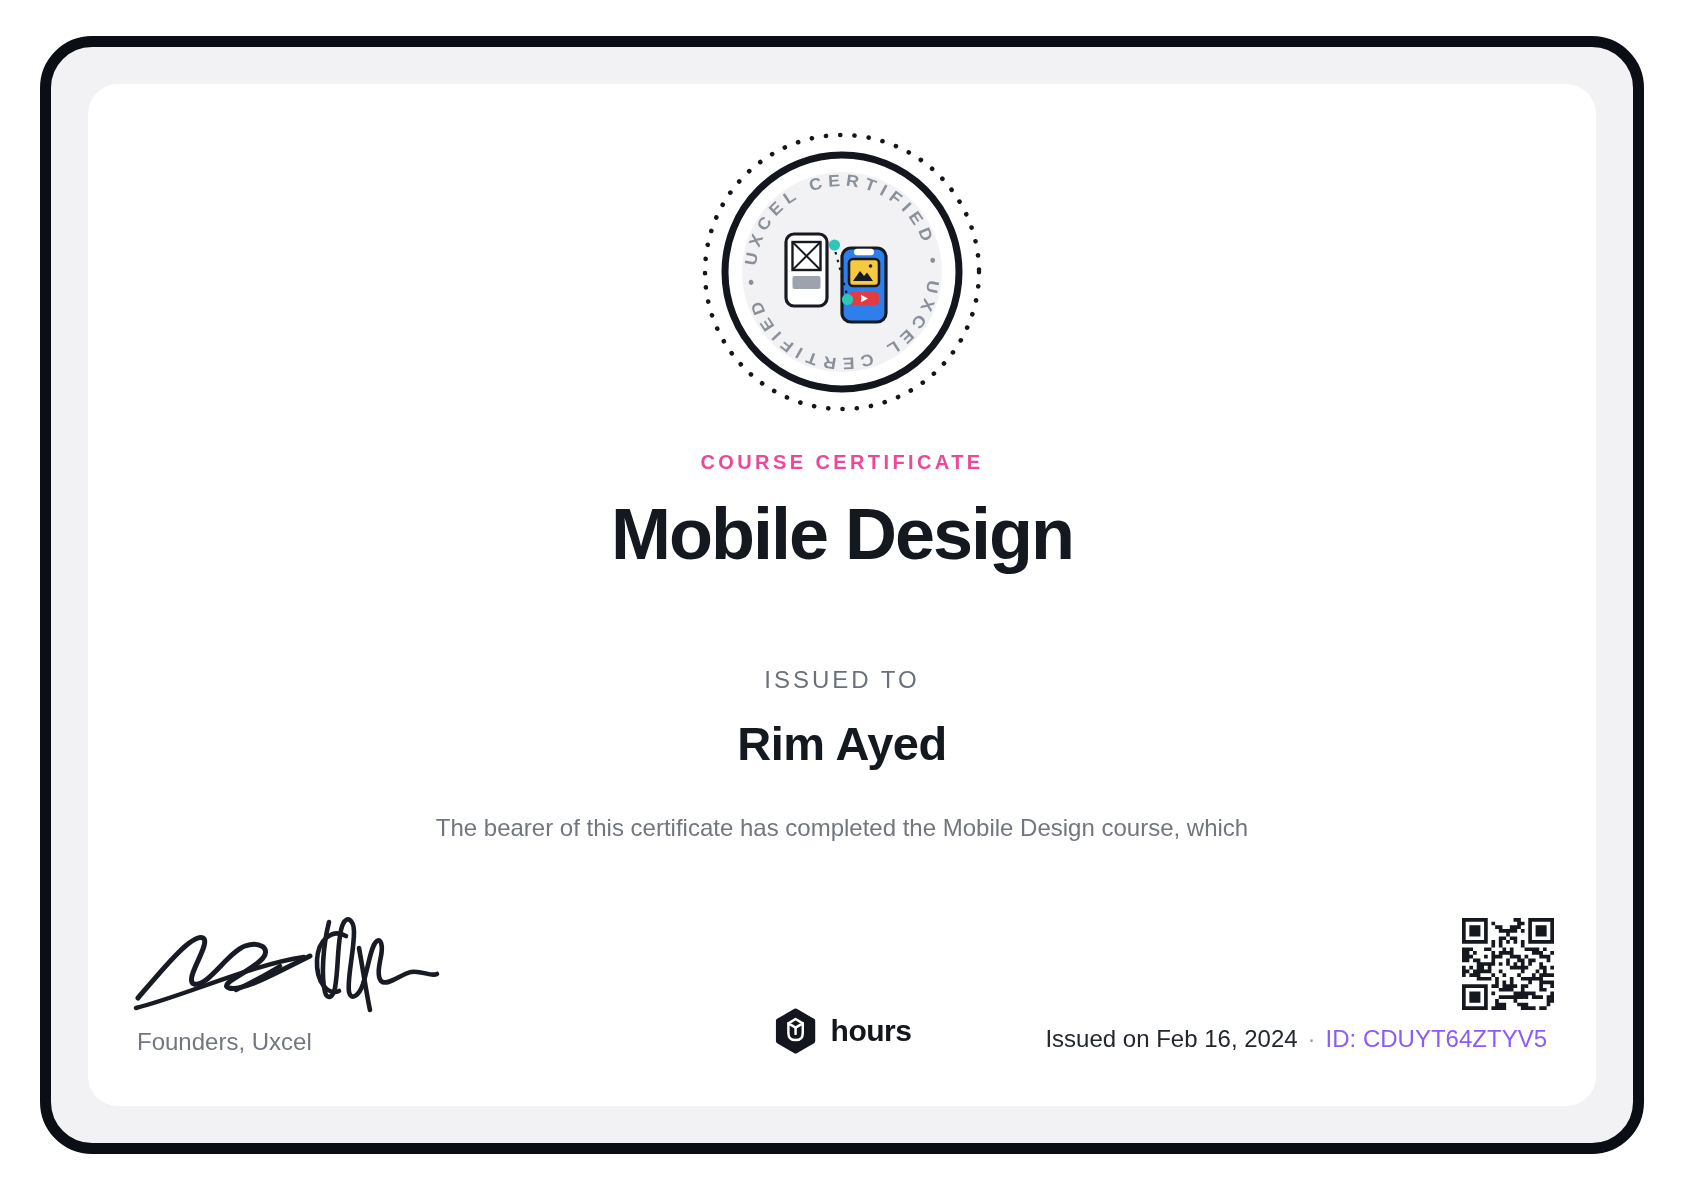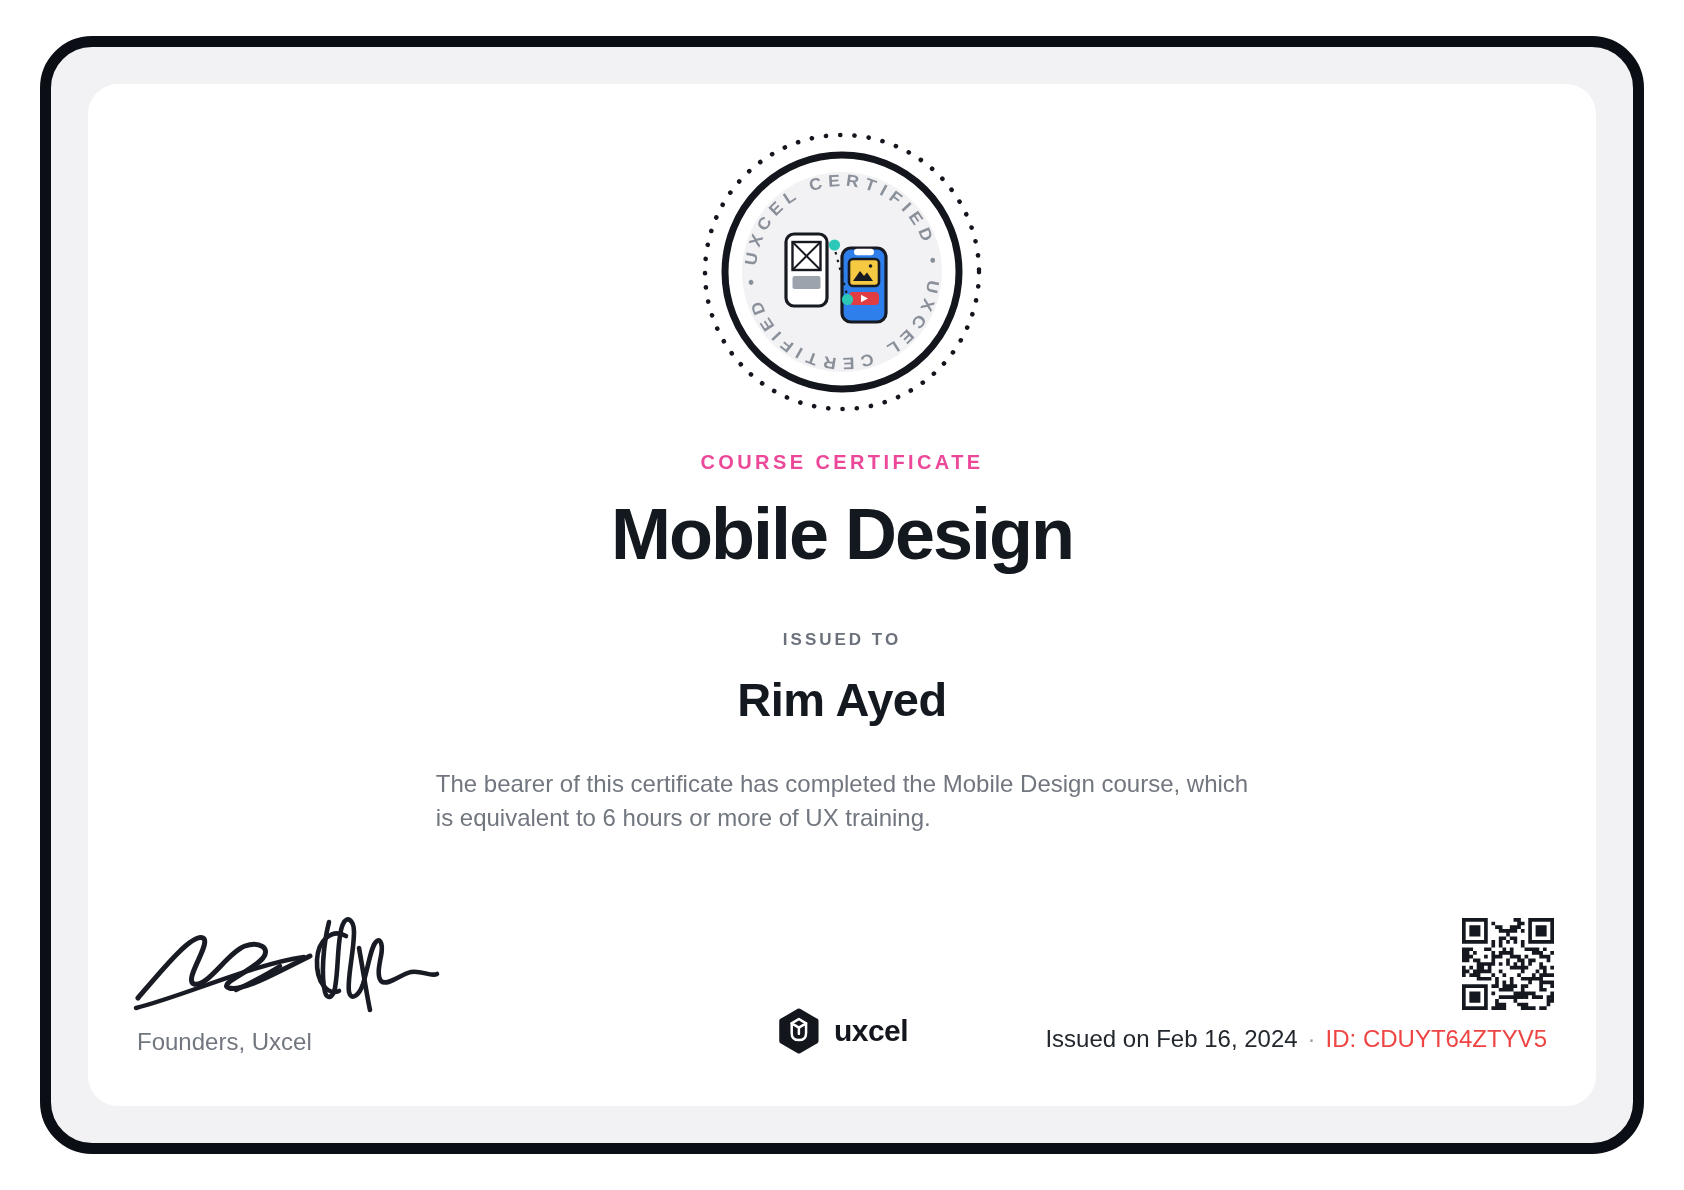--- a/index.html
+++ b/index.html
@@ -16,33 +16,33 @@
   .badge { margin-top:43px; width:290px; height:290px; }
   .eyebrow {
     margin-top:34px; font-size:20px; font-weight:700; letter-spacing:3.4px;
     color:#ec4899; text-transform:uppercase;
   }
   .course-title {
     margin-top:8px; font-size:72px; line-height:104px; font-weight:700;
     letter-spacing:-2px; color:#14181f;
   }
   .issued-to {
-    margin-top:44px; font-size:17px; font-weight:700; letter-spacing:3px;
+    margin-top:80px; font-size:24px; font-weight:400; letter-spacing:3px;
     color:#6b717b; text-transform:uppercase;
   }
   .recipient { margin-top:22px; font-size:47px; font-weight:700; color:#14181f; letter-spacing:-0.5px; }
   .description { margin-top:40px; font-size:24px; line-height:34px; color:#71767f; }
   .signatures { position:absolute; left:44px; top:816px; width:310px; height:115px; }
   .founders-label { position:absolute; left:49px; top:944px; font-size:24px; color:#71767f; }
   .brand { position:absolute; left:50%; top:924px; transform:translateX(-50%); display:flex; align-items:center; gap:12px; }
   .brand-word { font-size:30px; font-weight:700; color:#14161d; letter-spacing:-0.5px; }
   .issue-line { position:absolute; right:49px; top:941px; font-size:24px; white-space:nowrap; }
   .issue-line .issued-on { color:#23272e;margin-top:20px; }
   .issue-line .sep { color:#9aa0a8; padding:0 10px; }
-  .issue-line .cred-id { color:#ef4444; }
+  .issue-line .cred-id { color:#8b5cf6; }
   .qr { position:absolute; left:1374px; top:834px; width:92px; height:92px; }
 </style>
 </head>
 <body>
 
 <div class="frame">
   <div class="sheet">
 
     <div class="main-col">
 
@@ -86,21 +86,20 @@
           </g>
         </g>
       </svg>
 
       <div class="eyebrow">COURSE CERTIFICATE</div>
       <div class="course-title">Mobile Design</div>
       <div class="issued-to">ISSUED TO</div>
       <div class="recipient">Rim Ayed</div>
       <div class="description">
         <div>The bearer of this certificate has completed the Mobile Design course, which</div>
-        <div>is equivalent to 6 hours or more of UX training.</div>
       </div>
     </div>
 
     <svg class="signatures" viewBox="0 0 310 115">
       <g fill="none" stroke="#181b23" stroke-linecap="round" stroke-linejoin="round">
         <g>
           <path stroke-width="5" d="M6,98 C30,70 60,33 71,38 C80,43 51,80 62,84 C75,88 96,52 113,46 C127,41 139,48 131,58 C119,72 85,84 97,88 C108,91 132,79 150,70 C162,64 172,59 178,56"></path>
           <path stroke-width="4.4" d="M4,108 C52,96 122,64 172,57"></path>
           <path stroke-width="4.4" d="M148,66 C132,76 112,86 104,90"></path>
         </g>
@@ -115,21 +114,21 @@
 
     <div class="brand">
       <svg width="46" height="46" viewBox="0 0 48 48">
         <polygon points="24,3 42,13.5 42,34.5 24,45 6,34.5 6,13.5" fill="#14161d" stroke="#14161d" stroke-width="5" stroke-linejoin="round"></polygon>
         <g fill="none" stroke="#ffffff" stroke-width="2.6" stroke-linejoin="round" stroke-linecap="round">
           <path d="M 24 11.5 L 31.5 16 L 24 20.5 L 16.5 16 Z"></path>
           <path d="M 16.5 16 L 16.5 26 Q 16.5 33.5 24 33.5 Q 31.5 33.5 31.5 26 L 31.5 16"></path>
           <path d="M 24 20.5 L 24 27"></path>
         </g>
       </svg>
-      <span class="brand-word">uxcel</span>
+      <span class="brand-word">hours</span>
     </div>
 
     <div class="issue-line">
       <span class="issued-on">Issued on Feb 16, 2024</span><span class="sep">·</span><span class="cred-id">ID: CDUYT64ZTYV5</span>
     </div>
 
     <svg class="qr" id="qr-svg" viewBox="0 0 92 92">
         <path d="M0.00,0.00h3.68v3.68h-3.68zM3.68,0.00h3.68v3.68h-3.68zM7.36,0.00h3.68v3.68h-3.68zM11.04,0.00h3.68v3.68h-3.68zM14.72,0.00h3.68v3.68h-3.68zM18.40,0.00h3.68v3.68h-3.68zM22.08,0.00h3.68v3.68h-3.68zM51.52,0.00h3.68v3.68h-3.68zM55.20,0.00h3.68v3.68h-3.68zM66.24,0.00h3.68v3.68h-3.68zM69.92,0.00h3.68v3.68h-3.68zM73.60,0.00h3.68v3.68h-3.68zM77.28,0.00h3.68v3.68h-3.68zM80.96,0.00h3.68v3.68h-3.68zM84.64,0.00h3.68v3.68h-3.68zM88.32,0.00h3.68v3.68h-3.68zM0.00,3.68h3.68v3.68h-3.68zM22.08,3.68h3.68v3.68h-3.68zM29.44,3.68h3.68v3.68h-3.68zM55.20,3.68h3.68v3.68h-3.68zM58.88,3.68h3.68v3.68h-3.68zM66.24,3.68h3.68v3.68h-3.68zM88.32,3.68h3.68v3.68h-3.68zM0.00,7.36h3.68v3.68h-3.68zM7.36,7.36h3.68v3.68h-3.68zM11.04,7.36h3.68v3.68h-3.68zM14.72,7.36h3.68v3.68h-3.68zM22.08,7.36h3.68v3.68h-3.68zM33.12,7.36h3.68v3.68h-3.68zM36.80,7.36h3.68v3.68h-3.68zM47.84,7.36h3.68v3.68h-3.68zM51.52,7.36h3.68v3.68h-3.68zM55.20,7.36h3.68v3.68h-3.68zM66.24,7.36h3.68v3.68h-3.68zM73.60,7.36h3.68v3.68h-3.68zM77.28,7.36h3.68v3.68h-3.68zM80.96,7.36h3.68v3.68h-3.68zM88.32,7.36h3.68v3.68h-3.68zM0.00,11.04h3.68v3.68h-3.68zM7.36,11.04h3.68v3.68h-3.68zM11.04,11.04h3.68v3.68h-3.68zM14.72,11.04h3.68v3.68h-3.68zM22.08,11.04h3.68v3.68h-3.68zM36.80,11.04h3.68v3.68h-3.68zM40.48,11.04h3.68v3.68h-3.68zM44.16,11.04h3.68v3.68h-3.68zM47.84,11.04h3.68v3.68h-3.68zM51.52,11.04h3.68v3.68h-3.68zM58.88,11.04h3.68v3.68h-3.68zM66.24,11.04h3.68v3.68h-3.68zM73.60,11.04h3.68v3.68h-3.68zM77.28,11.04h3.68v3.68h-3.68zM80.96,11.04h3.68v3.68h-3.68zM88.32,11.04h3.68v3.68h-3.68zM0.00,14.72h3.68v3.68h-3.68zM7.36,14.72h3.68v3.68h-3.68zM11.04,14.72h3.68v3.68h-3.68zM14.72,14.72h3.68v3.68h-3.68zM22.08,14.72h3.68v3.68h-3.68zM44.16,14.72h3.68v3.68h-3.68zM66.24,14.72h3.68v3.68h-3.68zM73.60,14.72h3.68v3.68h-3.68zM77.28,14.72h3.68v3.68h-3.68zM80.96,14.72h3.68v3.68h-3.68zM88.32,14.72h3.68v3.68h-3.68zM0.00,18.40h3.68v3.68h-3.68zM22.08,18.40h3.68v3.68h-3.68zM36.80,18.40h3.68v3.68h-3.68zM40.48,18.40h3.68v3.68h-3.68zM47.84,18.40h3.68v3.68h-3.68zM51.52,18.40h3.68v3.68h-3.68zM66.24,18.40h3.68v3.68h-3.68zM88.32,18.40h3.68v3.68h-3.68zM0.00,22.08h3.68v3.68h-3.68zM3.68,22.08h3.68v3.68h-3.68zM7.36,22.08h3.68v3.68h-3.68zM11.04,22.08h3.68v3.68h-3.68zM14.72,22.08h3.68v3.68h-3.68zM18.40,22.08h3.68v3.68h-3.68zM22.08,22.08h3.68v3.68h-3.68zM29.44,22.08h3.68v3.68h-3.68zM36.80,22.08h3.68v3.68h-3.68zM44.16,22.08h3.68v3.68h-3.68zM51.52,22.08h3.68v3.68h-3.68zM58.88,22.08h3.68v3.68h-3.68zM66.24,22.08h3.68v3.68h-3.68zM69.92,22.08h3.68v3.68h-3.68zM73.60,22.08h3.68v3.68h-3.68zM77.28,22.08h3.68v3.68h-3.68zM80.96,22.08h3.68v3.68h-3.68zM84.64,22.08h3.68v3.68h-3.68zM88.32,22.08h3.68v3.68h-3.68zM29.44,25.76h3.68v3.68h-3.68zM36.80,25.76h3.68v3.68h-3.68zM58.88,25.76h3.68v3.68h-3.68zM0.00,29.44h3.68v3.68h-3.68zM3.68,29.44h3.68v3.68h-3.68zM7.36,29.44h3.68v3.68h-3.68zM22.08,29.44h3.68v3.68h-3.68zM25.76,29.44h3.68v3.68h-3.68zM40.48,29.44h3.68v3.68h-3.68zM47.84,29.44h3.68v3.68h-3.68zM62.56,29.44h3.68v3.68h-3.68zM66.24,29.44h3.68v3.68h-3.68zM69.92,29.44h3.68v3.68h-3.68zM73.60,29.44h3.68v3.68h-3.68zM80.96,29.44h3.68v3.68h-3.68zM0.00,33.12h3.68v3.68h-3.68zM3.68,33.12h3.68v3.68h-3.68zM11.04,33.12h3.68v3.68h-3.68zM29.44,33.12h3.68v3.68h-3.68zM36.80,33.12h3.68v3.68h-3.68zM40.48,33.12h3.68v3.68h-3.68zM44.16,33.12h3.68v3.68h-3.68zM47.84,33.12h3.68v3.68h-3.68zM69.92,33.12h3.68v3.68h-3.68zM73.60,33.12h3.68v3.68h-3.68zM77.28,33.12h3.68v3.68h-3.68zM88.32,33.12h3.68v3.68h-3.68zM0.00,36.80h3.68v3.68h-3.68zM3.68,36.80h3.68v3.68h-3.68zM7.36,36.80h3.68v3.68h-3.68zM22.08,36.80h3.68v3.68h-3.68zM29.44,36.80h3.68v3.68h-3.68zM33.12,36.80h3.68v3.68h-3.68zM36.80,36.80h3.68v3.68h-3.68zM47.84,36.80h3.68v3.68h-3.68zM51.52,36.80h3.68v3.68h-3.68zM55.20,36.80h3.68v3.68h-3.68zM62.56,36.80h3.68v3.68h-3.68zM77.28,36.80h3.68v3.68h-3.68zM80.96,36.80h3.68v3.68h-3.68zM84.64,36.80h3.68v3.68h-3.68zM0.00,40.48h3.68v3.68h-3.68zM3.68,40.48h3.68v3.68h-3.68zM11.04,40.48h3.68v3.68h-3.68zM14.72,40.48h3.68v3.68h-3.68zM29.44,40.48h3.68v3.68h-3.68zM44.16,40.48h3.68v3.68h-3.68zM55.20,40.48h3.68v3.68h-3.68zM58.88,40.48h3.68v3.68h-3.68zM66.24,40.48h3.68v3.68h-3.68zM69.92,40.48h3.68v3.68h-3.68zM84.64,40.48h3.68v3.68h-3.68zM14.72,44.16h3.68v3.68h-3.68zM18.40,44.16h3.68v3.68h-3.68zM22.08,44.16h3.68v3.68h-3.68zM25.76,44.16h3.68v3.68h-3.68zM29.44,44.16h3.68v3.68h-3.68zM36.80,44.16h3.68v3.68h-3.68zM44.16,44.16h3.68v3.68h-3.68zM51.52,44.16h3.68v3.68h-3.68zM58.88,44.16h3.68v3.68h-3.68zM66.24,44.16h3.68v3.68h-3.68zM77.28,44.16h3.68v3.68h-3.68zM0.00,47.84h3.68v3.68h-3.68zM7.36,47.84h3.68v3.68h-3.68zM14.72,47.84h3.68v3.68h-3.68zM18.40,47.84h3.68v3.68h-3.68zM25.76,47.84h3.68v3.68h-3.68zM47.84,47.84h3.68v3.68h-3.68zM51.52,47.84h3.68v3.68h-3.68zM55.20,47.84h3.68v3.68h-3.68zM58.88,47.84h3.68v3.68h-3.68zM62.56,47.84h3.68v3.68h-3.68zM77.28,47.84h3.68v3.68h-3.68zM80.96,47.84h3.68v3.68h-3.68zM88.32,47.84h3.68v3.68h-3.68zM0.00,51.52h3.68v3.68h-3.68zM3.68,51.52h3.68v3.68h-3.68zM11.04,51.52h3.68v3.68h-3.68zM14.72,51.52h3.68v3.68h-3.68zM18.40,51.52h3.68v3.68h-3.68zM22.08,51.52h3.68v3.68h-3.68zM25.76,51.52h3.68v3.68h-3.68zM36.80,51.52h3.68v3.68h-3.68zM58.88,51.52h3.68v3.68h-3.68zM73.60,51.52h3.68v3.68h-3.68zM80.96,51.52h3.68v3.68h-3.68zM0.00,55.20h3.68v3.68h-3.68zM7.36,55.20h3.68v3.68h-3.68zM11.04,55.20h3.68v3.68h-3.68zM14.72,55.20h3.68v3.68h-3.68zM29.44,55.20h3.68v3.68h-3.68zM40.48,55.20h3.68v3.68h-3.68zM55.20,55.20h3.68v3.68h-3.68zM69.92,55.20h3.68v3.68h-3.68zM77.28,55.20h3.68v3.68h-3.68zM80.96,55.20h3.68v3.68h-3.68zM84.64,55.20h3.68v3.68h-3.68zM88.32,55.20h3.68v3.68h-3.68zM14.72,58.88h3.68v3.68h-3.68zM18.40,58.88h3.68v3.68h-3.68zM22.08,58.88h3.68v3.68h-3.68zM25.76,58.88h3.68v3.68h-3.68zM33.12,58.88h3.68v3.68h-3.68zM47.84,58.88h3.68v3.68h-3.68zM58.88,58.88h3.68v3.68h-3.68zM62.56,58.88h3.68v3.68h-3.68zM66.24,58.88h3.68v3.68h-3.68zM69.92,58.88h3.68v3.68h-3.68zM73.60,58.88h3.68v3.68h-3.68zM77.28,58.88h3.68v3.68h-3.68zM33.12,62.56h3.68v3.68h-3.68zM40.48,62.56h3.68v3.68h-3.68zM47.84,62.56h3.68v3.68h-3.68zM66.24,62.56h3.68v3.68h-3.68zM77.28,62.56h3.68v3.68h-3.68zM80.96,62.56h3.68v3.68h-3.68zM84.64,62.56h3.68v3.68h-3.68zM88.32,62.56h3.68v3.68h-3.68zM0.00,66.24h3.68v3.68h-3.68zM3.68,66.24h3.68v3.68h-3.68zM7.36,66.24h3.68v3.68h-3.68zM11.04,66.24h3.68v3.68h-3.68zM14.72,66.24h3.68v3.68h-3.68zM18.40,66.24h3.68v3.68h-3.68zM22.08,66.24h3.68v3.68h-3.68zM29.44,66.24h3.68v3.68h-3.68zM33.12,66.24h3.68v3.68h-3.68zM40.48,66.24h3.68v3.68h-3.68zM44.16,66.24h3.68v3.68h-3.68zM47.84,66.24h3.68v3.68h-3.68zM51.52,66.24h3.68v3.68h-3.68zM58.88,66.24h3.68v3.68h-3.68zM62.56,66.24h3.68v3.68h-3.68zM77.28,66.24h3.68v3.68h-3.68zM88.32,66.24h3.68v3.68h-3.68zM0.00,69.92h3.68v3.68h-3.68zM22.08,69.92h3.68v3.68h-3.68zM36.80,69.92h3.68v3.68h-3.68zM40.48,69.92h3.68v3.68h-3.68zM44.16,69.92h3.68v3.68h-3.68zM47.84,69.92h3.68v3.68h-3.68zM58.88,69.92h3.68v3.68h-3.68zM77.28,69.92h3.68v3.68h-3.68zM80.96,69.92h3.68v3.68h-3.68zM0.00,73.60h3.68v3.68h-3.68zM7.36,73.60h3.68v3.68h-3.68zM11.04,73.60h3.68v3.68h-3.68zM14.72,73.60h3.68v3.68h-3.68zM22.08,73.60h3.68v3.68h-3.68zM29.44,73.60h3.68v3.68h-3.68zM51.52,73.60h3.68v3.68h-3.68zM55.20,73.60h3.68v3.68h-3.68zM58.88,73.60h3.68v3.68h-3.68zM62.56,73.60h3.68v3.68h-3.68zM66.24,73.60h3.68v3.68h-3.68zM69.92,73.60h3.68v3.68h-3.68zM88.32,73.60h3.68v3.68h-3.68zM0.00,77.28h3.68v3.68h-3.68zM7.36,77.28h3.68v3.68h-3.68zM11.04,77.28h3.68v3.68h-3.68zM14.72,77.28h3.68v3.68h-3.68zM22.08,77.28h3.68v3.68h-3.68zM36.80,77.28h3.68v3.68h-3.68zM40.48,77.28h3.68v3.68h-3.68zM44.16,77.28h3.68v3.68h-3.68zM47.84,77.28h3.68v3.68h-3.68zM51.52,77.28h3.68v3.68h-3.68zM55.20,77.28h3.68v3.68h-3.68zM58.88,77.28h3.68v3.68h-3.68zM62.56,77.28h3.68v3.68h-3.68zM69.92,77.28h3.68v3.68h-3.68zM73.60,77.28h3.68v3.68h-3.68zM77.28,77.28h3.68v3.68h-3.68zM84.64,77.28h3.68v3.68h-3.68zM88.32,77.28h3.68v3.68h-3.68zM0.00,80.96h3.68v3.68h-3.68zM7.36,80.96h3.68v3.68h-3.68zM11.04,80.96h3.68v3.68h-3.68zM14.72,80.96h3.68v3.68h-3.68zM22.08,80.96h3.68v3.68h-3.68zM33.12,80.96h3.68v3.68h-3.68zM51.52,80.96h3.68v3.68h-3.68zM84.64,80.96h3.68v3.68h-3.68zM88.32,80.96h3.68v3.68h-3.68zM0.00,84.64h3.68v3.68h-3.68zM22.08,84.64h3.68v3.68h-3.68zM33.12,84.64h3.68v3.68h-3.68zM36.80,84.64h3.68v3.68h-3.68zM40.48,84.64h3.68v3.68h-3.68zM55.20,84.64h3.68v3.68h-3.68zM58.88,84.64h3.68v3.68h-3.68zM62.56,84.64h3.68v3.68h-3.68zM84.64,84.64h3.68v3.68h-3.68zM0.00,88.32h3.68v3.68h-3.68zM3.68,88.32h3.68v3.68h-3.68zM7.36,88.32h3.68v3.68h-3.68zM11.04,88.32h3.68v3.68h-3.68zM14.72,88.32h3.68v3.68h-3.68zM18.40,88.32h3.68v3.68h-3.68zM22.08,88.32h3.68v3.68h-3.68zM29.44,88.32h3.68v3.68h-3.68zM33.12,88.32h3.68v3.68h-3.68zM36.80,88.32h3.68v3.68h-3.68zM40.48,88.32h3.68v3.68h-3.68zM58.88,88.32h3.68v3.68h-3.68zM62.56,88.32h3.68v3.68h-3.68zM66.24,88.32h3.68v3.68h-3.68zM69.92,88.32h3.68v3.68h-3.68zM77.28,88.32h3.68v3.68h-3.68zM80.96,88.32h3.68v3.68h-3.68z" fill="#15181f"></path>
       </svg>
 

